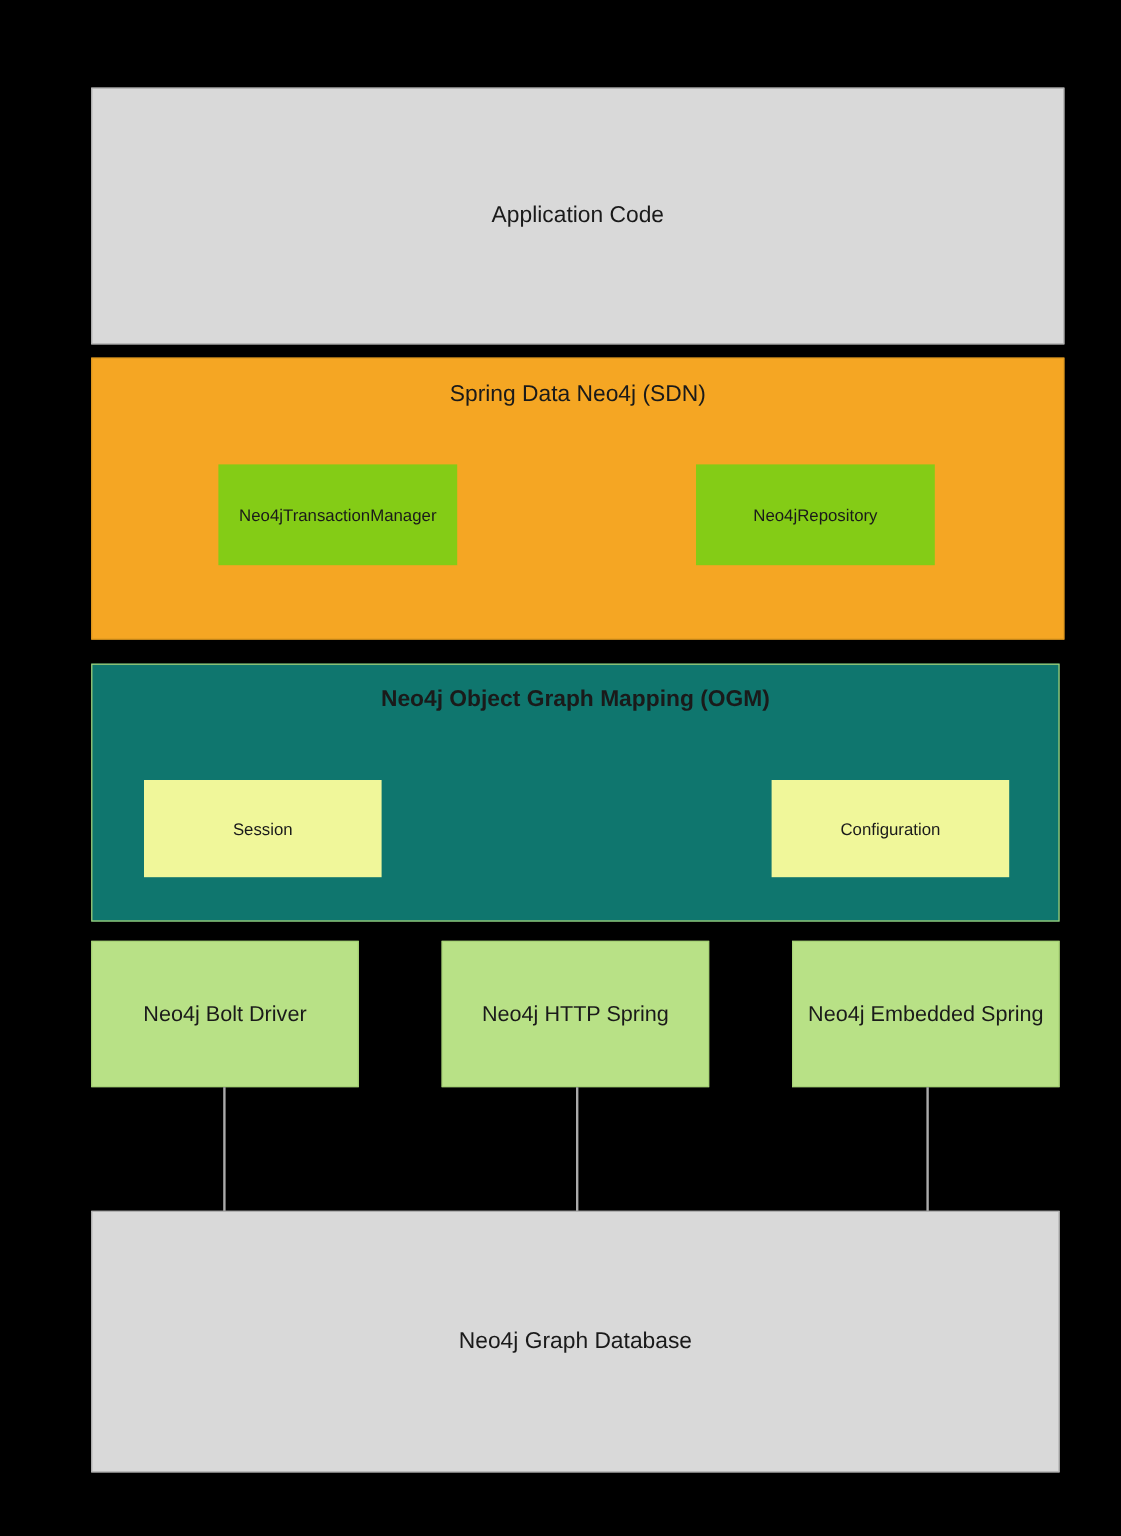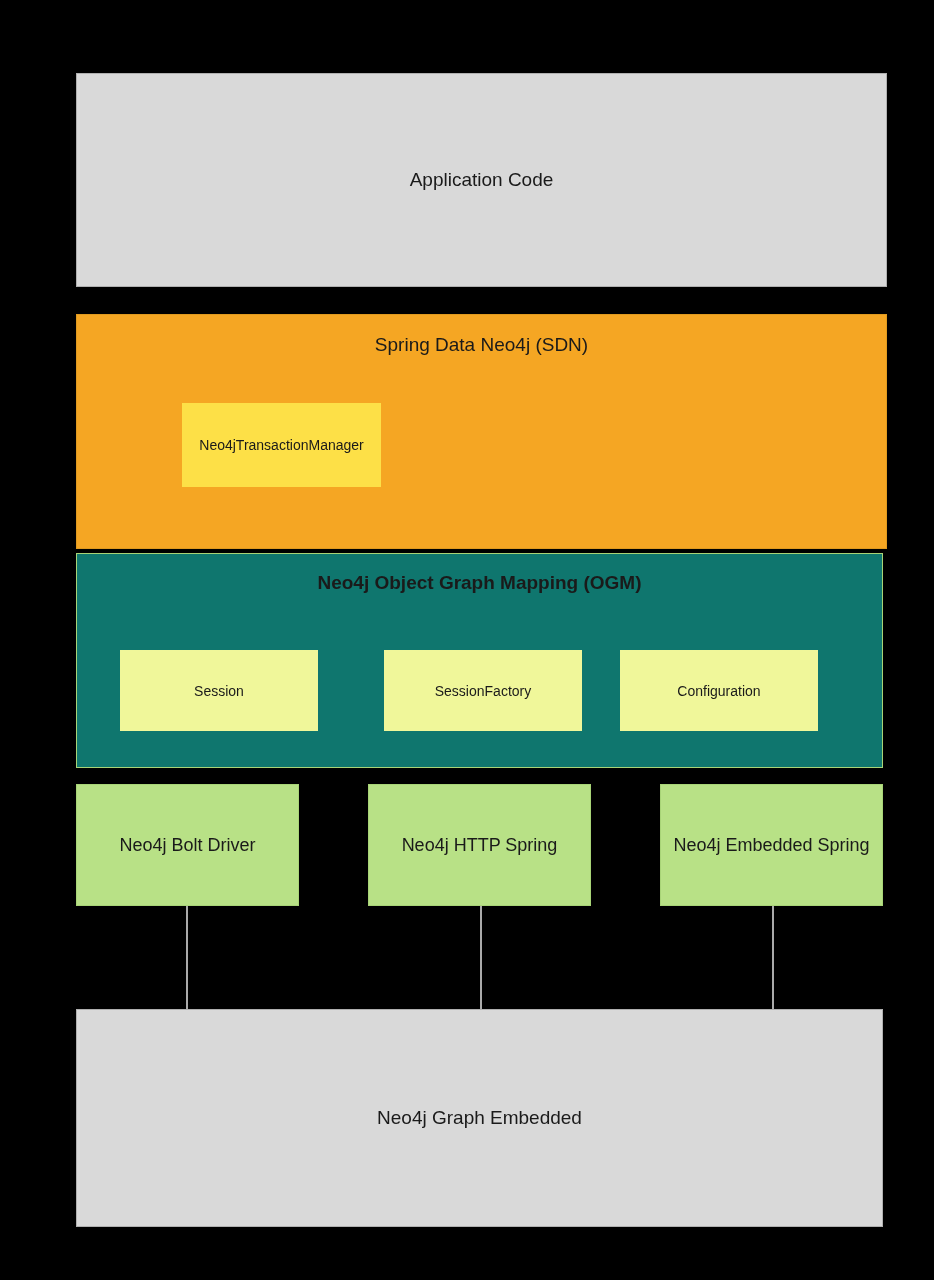--- a/index.html
+++ b/index.html
@@ -40,21 +40,21 @@
     width: 811px;
     height: 214px;
     background: #d9d9d9;
     border: 1px solid #b0b0b0;
     font-size: 19px;
   }
 
   
   .sdn-band {
     left: 76px;
-    top: 314px;
+    top: 298px;
     width: 811px;
     height: 235px;
     background: #f5a623;
     border: 1px solid #e09a1f;
     display: block;
     text-decoration: underline;
   }
   .sdn-title {
     position: absolute;
     left: 0;
@@ -62,21 +62,21 @@
     top: 19px;
     text-align: center;
     font-size: 19px;
     color: #1a1a1a;
   }
   .sdn-sub {
     position: absolute;
     box-sizing: border-box;
     top: 88px;
     height: 84px;
-    background: #fde047;
+    background: #84cc16;
     display: flex;
     align-items: center;
     justify-content: center;
     font-size: 14px;
     color: #1a1a1a;
     white-space: nowrap;
   }
   .sdn-sub-0 { left: 105px; width: 199px; }
   .sdn-sub-1 { left: 503px; width: 199px; }
 
@@ -108,21 +108,21 @@
     background: #f0f79a;
     display: flex;
     align-items: center;
     justify-content: center;
     font-size: 14px;
     color: #1a1a1a;
     white-space: nowrap;
   }
   .ogm-sub-0 { left: 43px;  width: 198px; }
   .ogm-sub-1 { left: 307px; width: 198px; }
-  .ogm-sub-2 { left: 543px; width: 198px; }
+  .ogm-sub-2 { left: 566px; width: 198px; }
 
   
   .driver {
     top: 784px;
     height: 122px;
     background: #b8e186;
     border: 1px solid #a8d477;
     font-size: 18px;
     align-items: center;
   }
@@ -160,46 +160,46 @@
 
   <div class="box app-code">
     <span>Application Code</span>
   </div>
 
   <div class="box sdn-band">
     <div class="sdn-title">Spring Data Neo4j (SDN)</div>
     <div class="sdn-sub sdn-sub-0">
       <span>Neo4jTransactionManager</span>
     </div>
+    <div class="sdn-sub sdn-sub-1">
+      <span>Neo4jRepository</span>
+    </div>
   </div>
 
   <div class="box ogm-band">
     <div class="ogm-title">Neo4j Object Graph Mapping (OGM)</div>
     <div class="ogm-sub ogm-sub-0">
       <span>Session</span>
     </div>
-    <div class="ogm-sub ogm-sub-1">
-      <span>SessionFactory</span>
-    </div>
     <div class="ogm-sub ogm-sub-2">
       <span>Configuration</span>
     </div>
   </div>
 
   <div class="box driver driver-0">
     <span>Neo4j Bolt Driver</span>
   </div>
   <div class="box driver driver-1">
     <span>Neo4j HTTP Spring</span>
   </div>
   <div class="box driver driver-2">
     <span>Neo4j Embedded Spring</span>
   </div>
 
   <div class="connector connector-0"></div>
   <div class="connector connector-1"></div>
   <div class="connector connector-2"></div>
 
   <div class="box database">
-    <span>Neo4j Graph Embedded</span>
+    <span>Neo4j Graph Database</span>
   </div>
 
 </div>
 
 </body></html>

